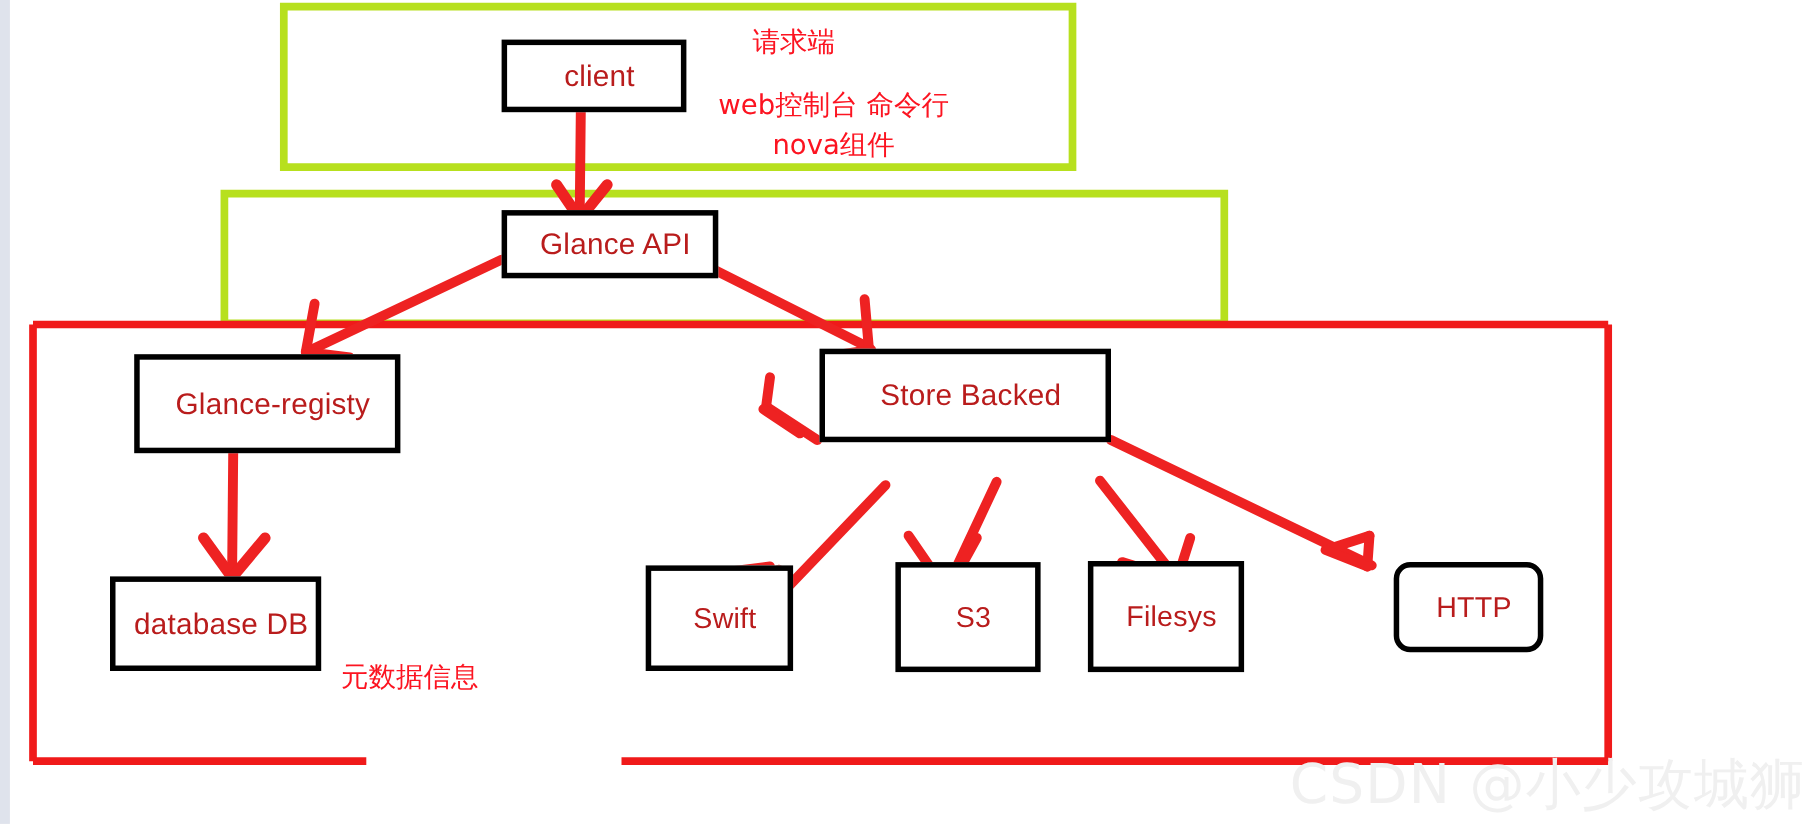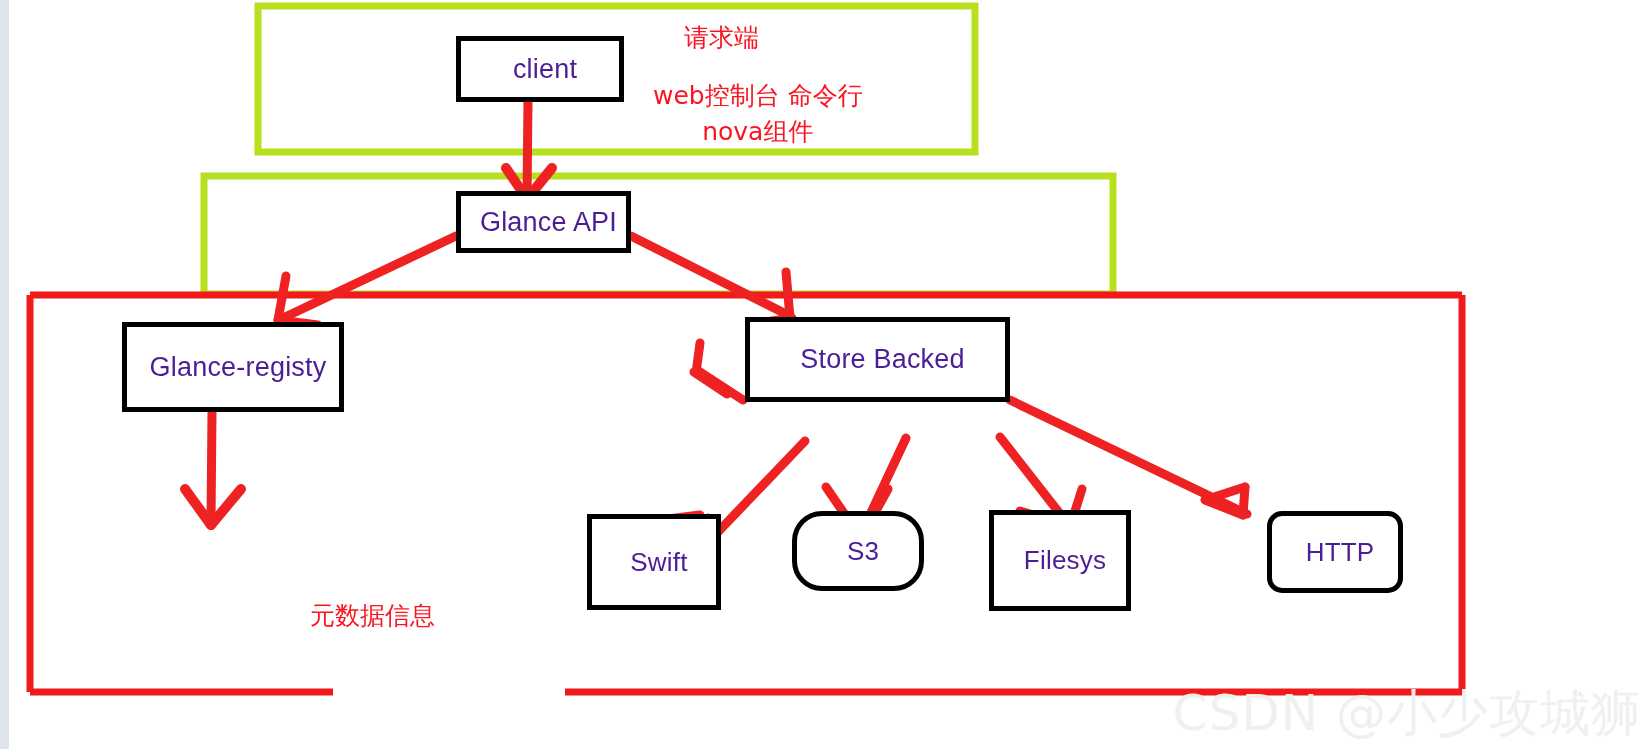--- a/index.html
+++ b/index.html
@@ -33,21 +33,21 @@
     pointer-events: none;
   }
   .node {
     position: absolute;
     box-sizing: border-box;
     border: 5px solid #000000;
     background: #ffffff;
     display: flex;
     align-items: center;
     justify-content: center;
-    color: #4c1d95;
+    color: #b91c1c;
     font-size: 27px;
     font-family: "Liberation Sans", "DejaVu Sans", sans-serif;
     letter-spacing: 0.2px;
     z-index: 5;
     padding-left: 10px;
   }
   .node-sm { font-size: 26px; }
   .anno {
     position: absolute;
     color: #fc1421;
@@ -148,38 +148,41 @@
       <path d="M 1208 499 L 1245 487" fill="none" stroke="#ee2222" stroke-width="9" stroke-linecap="round"></path>
       <path d="M 1245 487 L 1243 515" fill="none" stroke="#ee2222" stroke-width="9" stroke-linecap="round"></path>
       <path d="M 1243 515 L 1205 500" fill="none" stroke="#ee2222" stroke-width="9" stroke-linecap="round"></path>
     </g>
   </svg>
 
   <div class="node" style="left:456px; top:36px; width:168px; height:66px;">
     <span>client</span>
   </div>
 
-  <div class="node" style="left:456px; top:191px; width:175px; height:62px;">
+  <div class="node" style="left:456px; top:191px; width:197px; height:62px;">
     <span>Glance API</span>
   </div>
 
-  <div class="node" style="left:122px; top:322px; width:222px; height:90px;">
+  <div class="node" style="left:122px; top:322px; width:242px; height:90px;">
     <span>Glance-registy</span>
   </div>
 
   <div class="node" style="left:745px; top:317px; width:265px; height:85px;">
     <span>Store Backed</span>
   </div>
 
+  <div class="node" style="left:100px; top:524px; width:192px; height:86px;">
+    <span>database DB</span>
+  </div>
 
   <div class="node node-sm" style="left:587px; top:514px; width:134px; height:96px;">
     <span>Swift</span>
   </div>
 
-  <div class="node node-sm" style="left:792px; top:511px; width:132px; height:80px;border-radius:30px;">
+  <div class="node node-sm" style="left:814px; top:511px; width:132px; height:100px;">
     <span>S3</span>
   </div>
 
   <div class="node node-sm" style="left:989px; top:510px; width:142px; height:101px;">
     <span>Filesys</span>
   </div>
 
   <div class="node node-sm" style="left:1267px; top:511px; width:136px; height:82px;border-radius:15px;">
     <span>HTTP</span>
   </div>

